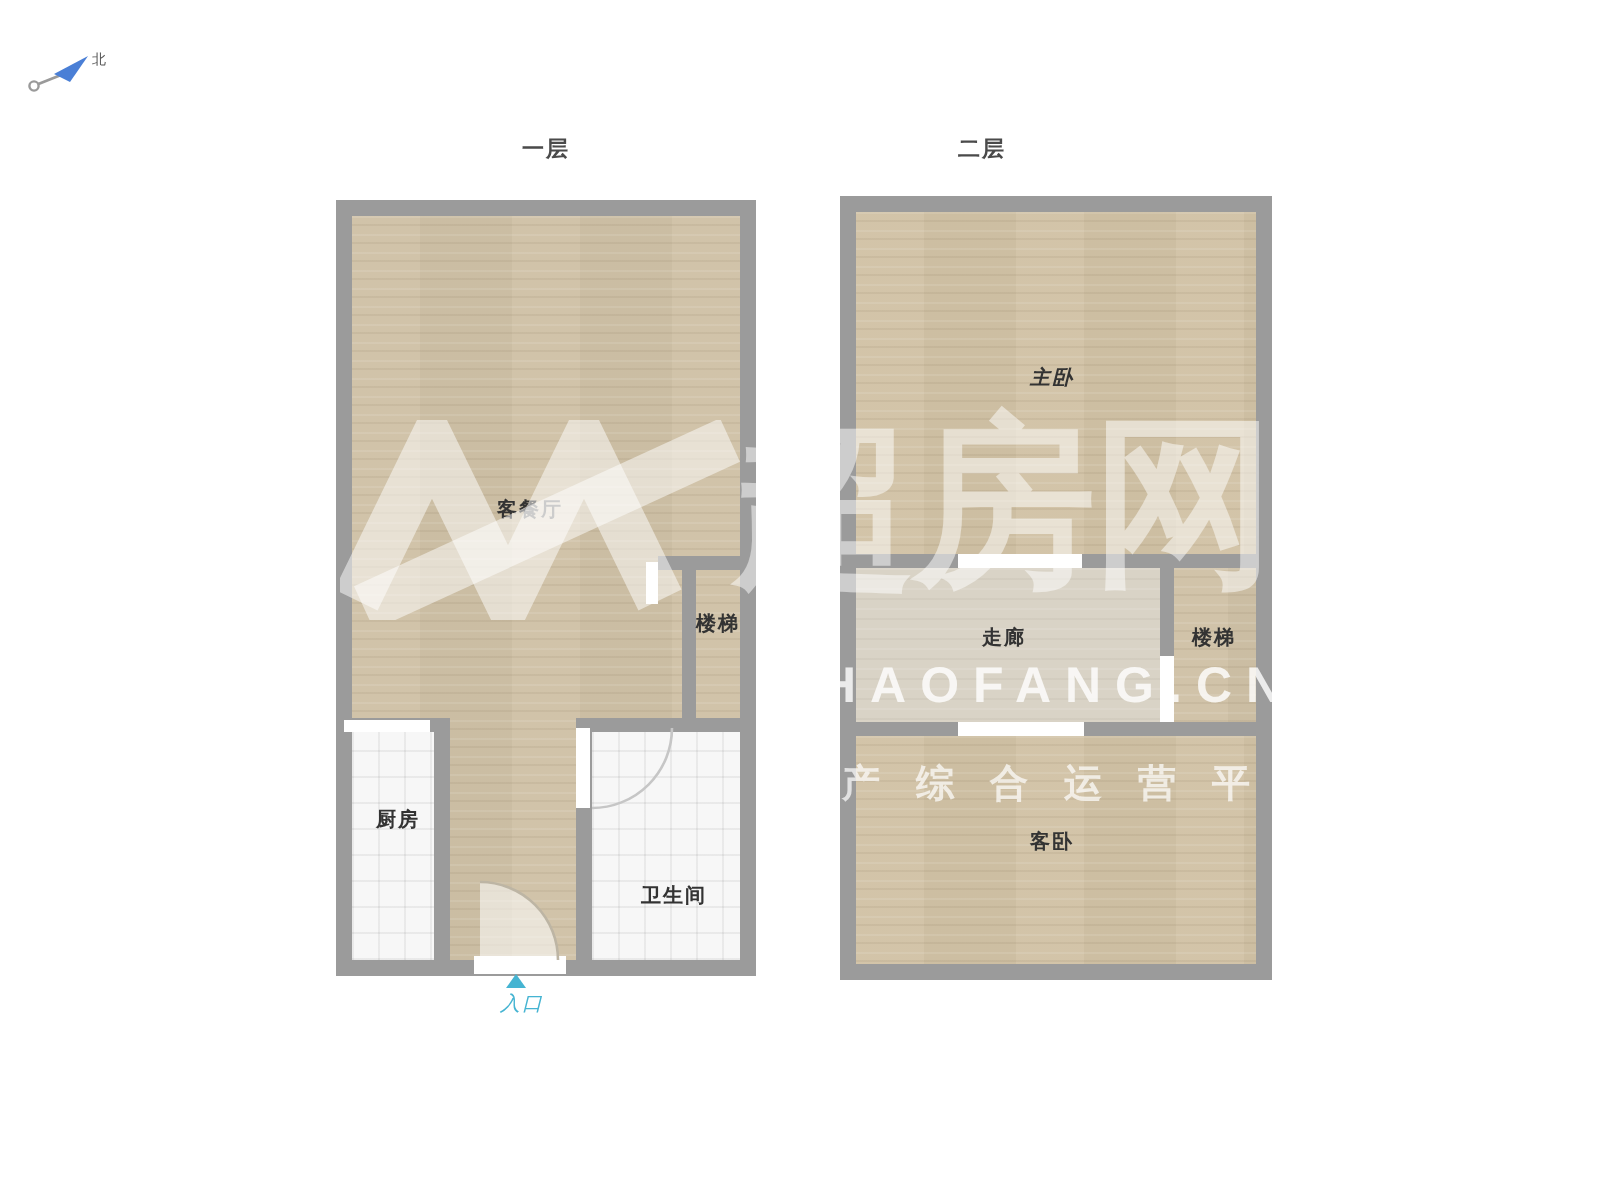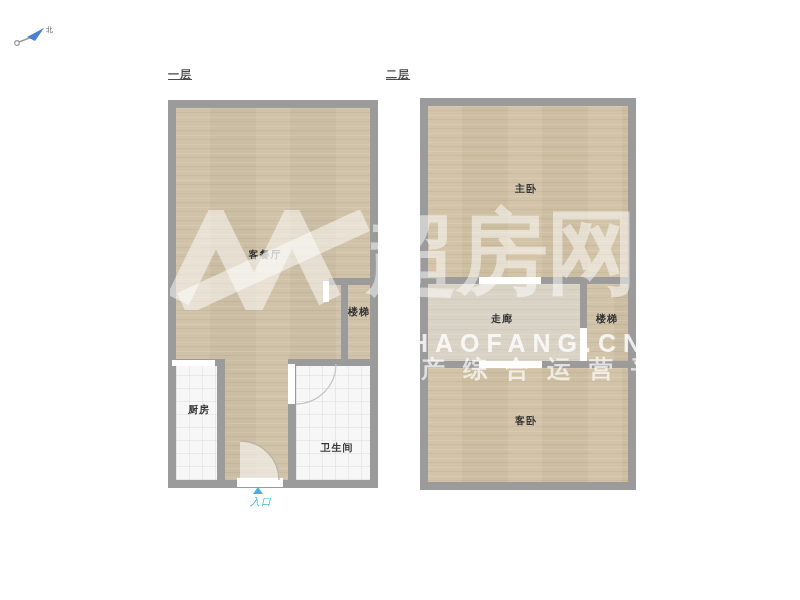--- a/index.html
+++ b/index.html
@@ -35,21 +35,21 @@
       repeating-linear-gradient(90deg, rgba(0,0,0,0.055) 0 1px, rgba(0,0,0,0) 1px 13px);
   }
   .arcs{position:absolute;left:0;top:0;z-index:4;pointer-events:none;}
   .room-label{
     position:absolute;z-index:5;transform:translate(-50%,-50%);
     font-size:10px;font-weight:bold;color:#333333;white-space:nowrap;
     letter-spacing:1px;
   }
   .floor-title{
     position:absolute;font-size:11px;font-weight:bold;color:#4a4a4a;
-    text-align:left;letter-spacing:1px;z-index:5;text-decoration:underline;
+    text-align:center;letter-spacing:1px;z-index:5;
   }
   
   .entry-triangle{
     position:absolute;width:0;height:0;z-index:6;
     border-left:5px solid transparent;border-right:5px solid transparent;
     border-bottom:7px solid #45b4d2;
   }
   .entry-label{
     position:absolute;z-index:6;font-size:10px;color:#45b4d2;
     width:40px;text-align:center;letter-spacing:1px;font-style:italic;
@@ -58,21 +58,21 @@
   .wm{position:absolute;pointer-events:none;z-index:10;color:rgba(255,255,255,0.55);}
   .wm-logo-text{
     left:366px;top:206px;font-size:92px;font-weight:bold;line-height:1;
     letter-spacing:-2px;color:rgba(255,255,255,0.5);white-space:nowrap;
   }
   .wm-domain{
     left:410px;top:329px;font-size:25px;font-weight:bold;
     letter-spacing:7px;color:rgba(255,255,255,0.8);white-space:nowrap;text-align:right;
   }
   .wm-slogan{
-    left:421px;top:353px;font-size:24px;font-weight:bold;
+    left:421px;top:379px;font-size:19px;font-weight:bold;
     letter-spacing:18px;color:rgba(255,255,255,0.7);white-space:nowrap;
   }
 </style>
 </head>
 <body>
 
 <svg class="abs" style="left:10px;top:22px;" width="48" height="30" viewBox="0 0 48 30">
   <circle cx="7" cy="21" r="2.3" fill="none" stroke="#9a9a9a" stroke-width="1.2"></circle>
   <line x1="9.2" y1="20" x2="23" y2="14.5" stroke="#9a9a9a" stroke-width="1.4"></line>
   <polygon points="34,6 17,15 25,19" fill="#4a7fd6"></polygon>
@@ -134,21 +134,21 @@
   <div class="wall" style="left:0;top:0;width:8px;height:392px;"></div>
   <div class="wall" style="left:208px;top:0;width:8px;height:392px;"></div>
 
   <div class="wall" style="left:8px;top:179px;width:200px;height:7px;"></div>
   <div class="opening" style="left:59px;top:179px;width:62px;height:7px;"></div>
   <div class="wall" style="left:160px;top:186px;width:7px;height:44px;"></div>
   <div class="opening" style="left:160px;top:230px;width:7px;height:33px;"></div>
   <div class="wall" style="left:8px;top:263px;width:200px;height:7px;"></div>
   <div class="opening" style="left:59px;top:263px;width:63px;height:7px;"></div>
 
-  <div class="room-label" style="left:106px;top:91px;">主卧</div>
+  <div class="room-label" style="left:106px;top:91px;font-style:italic;">主卧</div>
   <div class="room-label" style="left:82px;top:221px;">走廊</div>
   <div class="room-label" style="left:187px;top:221px;">楼梯</div>
   <div class="room-label" style="left:106px;top:323px;">客卧</div>
 </div>
 
 <svg class="wm" style="left:170px;top:210px;" width="205" height="100" viewBox="0 0 205 100">
   <polyline points="8,90 46,12 84,90 122,12 160,90" fill="none" stroke="rgba(255,255,255,0.5)" stroke-width="24"></polyline>
   <line x1="195" y1="10" x2="12" y2="94" stroke="rgba(255,255,255,0.5)" stroke-width="24"></line>
 </svg>
 <div class="wm wm-logo-text">超房网</div>

